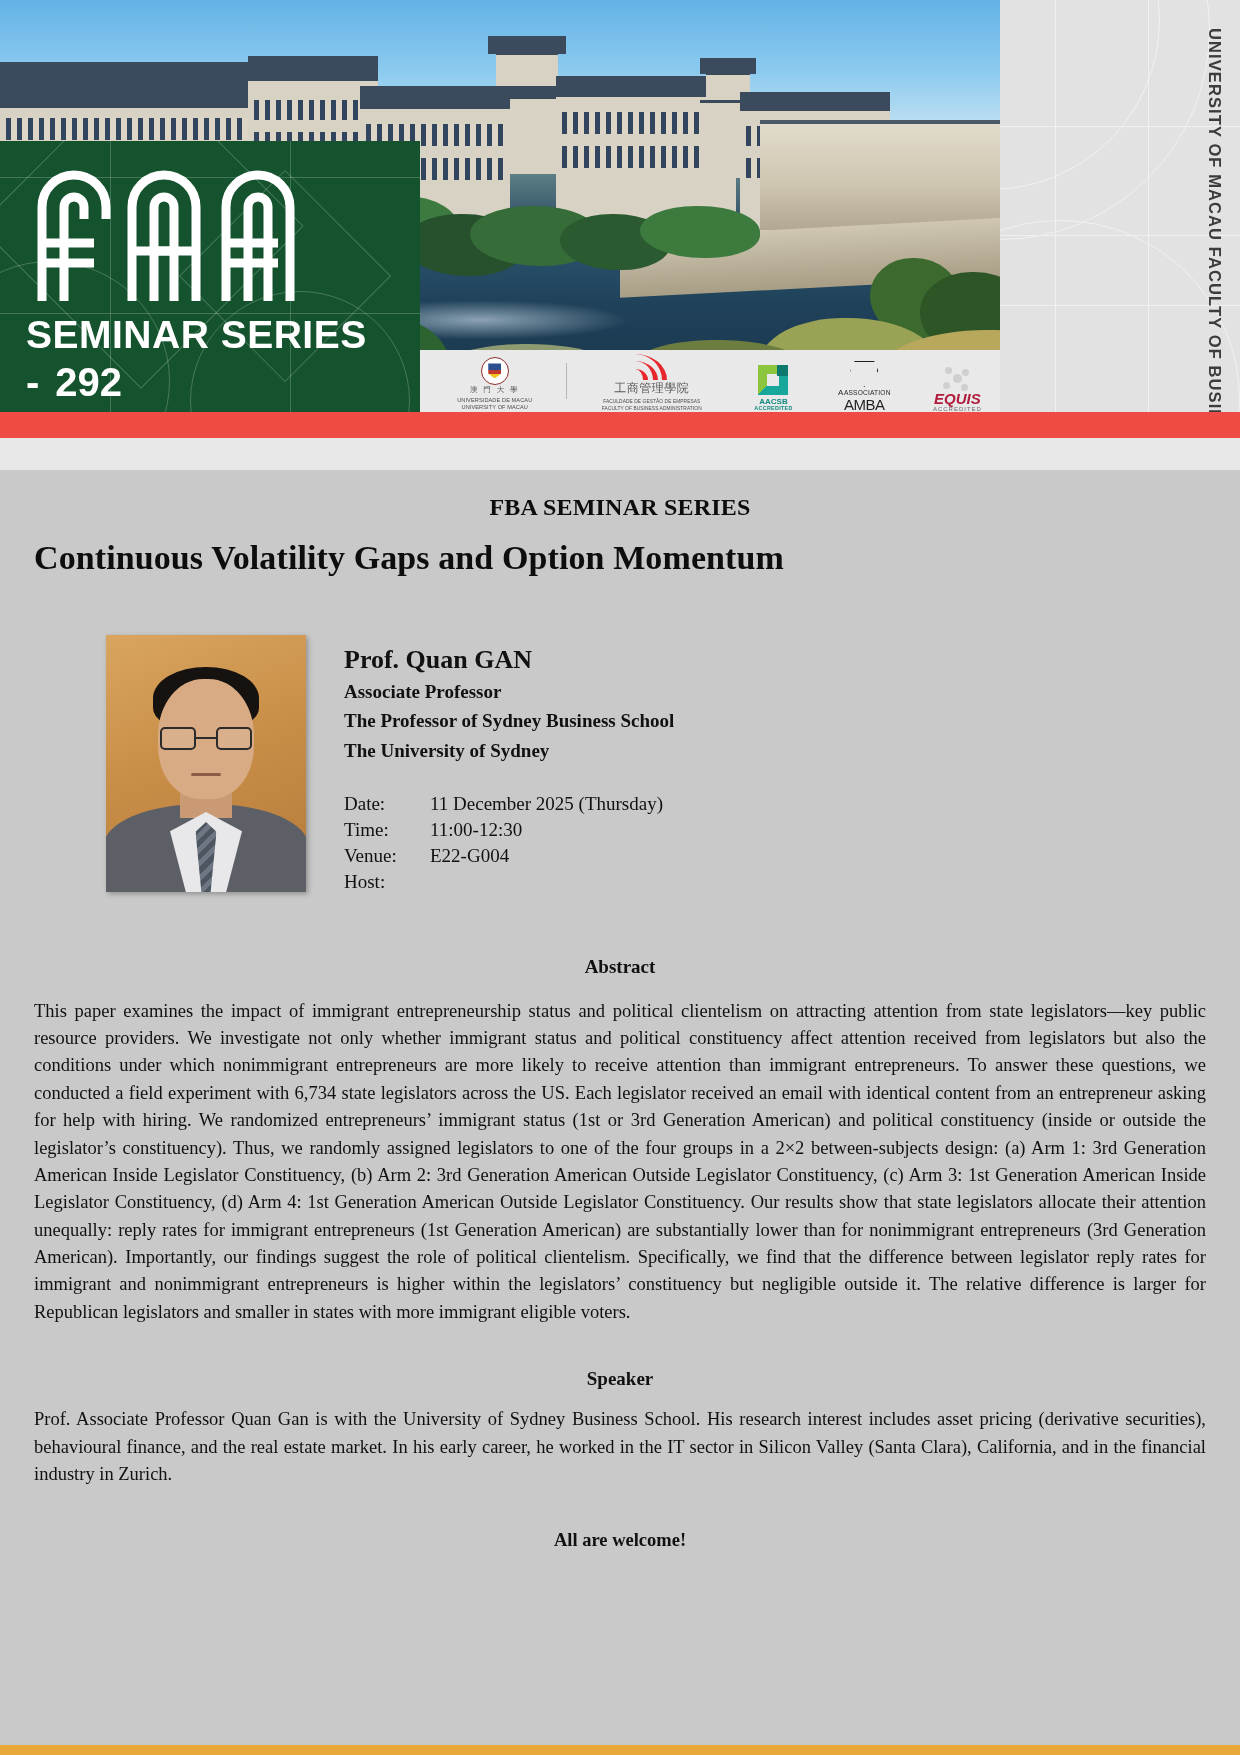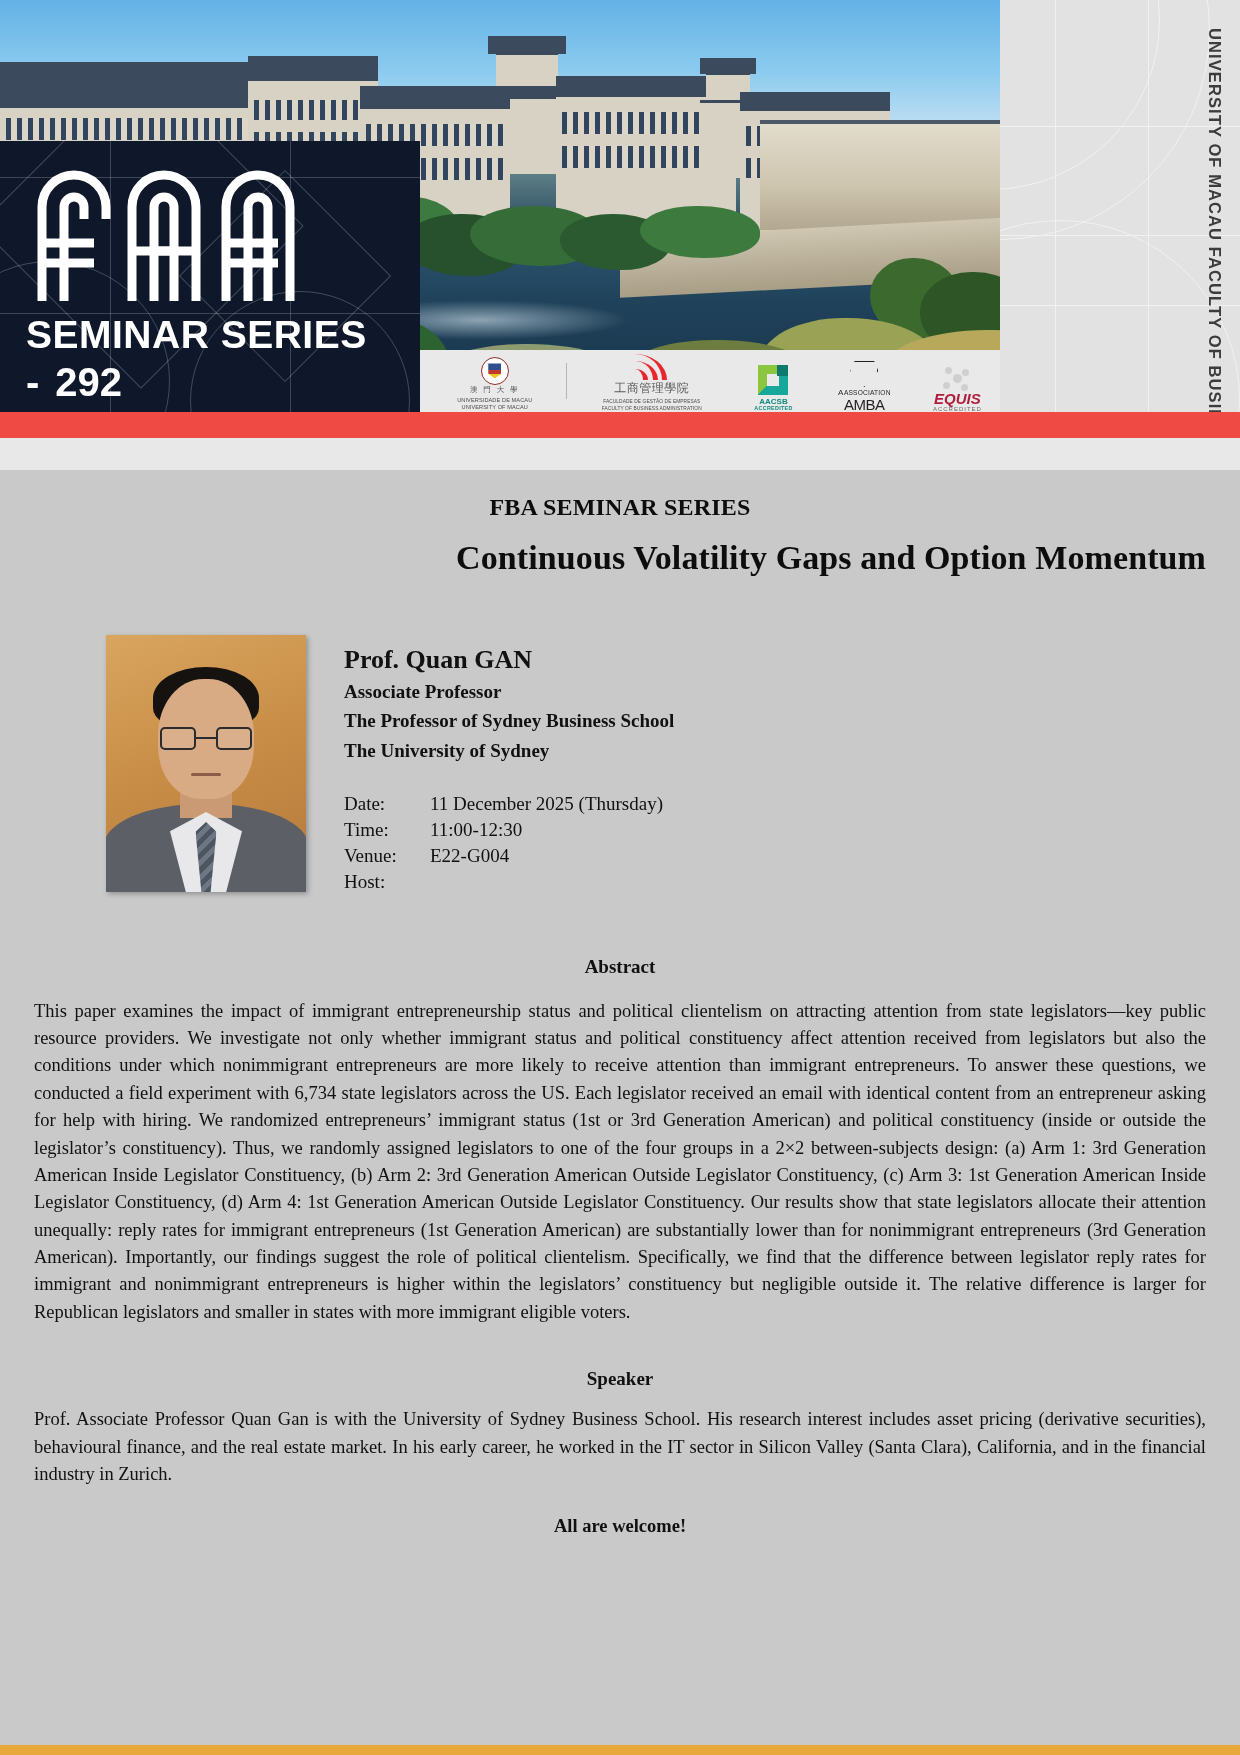--- a/index.html
+++ b/index.html
@@ -106,21 +106,21 @@
     white-space: nowrap;
     line-height: 1.45;
   }
 
   
   .fba-block {
     position: absolute;
     left: 0; top: 141px;
     width: 420px;
     height: 271px;
-    background: #0f172a;
+    background: #14532d;
     overflow: hidden;
   }
   .fba-block .deco { position:absolute; border:1px solid rgba(255,255,255,.22); }
   .fba-logo {
     position: absolute;
     left: 28px; top: 22px;
     width: 290px; height: 140px;
   }
   .seminar-text {
     position: absolute;
@@ -244,21 +244,21 @@
   .body-wrap { position: relative; padding: 0 34px; }
   .kicker {
     text-align: center;
     font-size: 24px;
     font-weight: 700;
     color: #0d0d0d;
     margin-top: 24px;
     letter-spacing: .2px;
   }
   .main-title {
-    text-align: right;
+    text-align: left;
     font-size: 34px;
     font-weight: 700;
     color: #0d0d0d;
     margin-top: 18px;
     letter-spacing: .1px;
   }
 
   .speaker-row {
     display: flex;
     margin-top: 58px;
@@ -341,21 +341,21 @@
     line-height: 1.48;
     margin-top: 20px;
   }
   .section-head.sp2 { margin-top: 42px; }
   .para.sp2 { margin-top: 16px; }
   .welcome {
     text-align: center;
     font-size: 18.5px;
     font-weight: 700;
     color: #111;
-    margin-top: 28px;
+    margin-top: 42px;
   }
   .footer-bar {
     position: absolute;
     left: 0; bottom: 0;
     width: 1240px;
     height: 10px;
     background: #e8a93a;
   }
 </style>
 </head>

